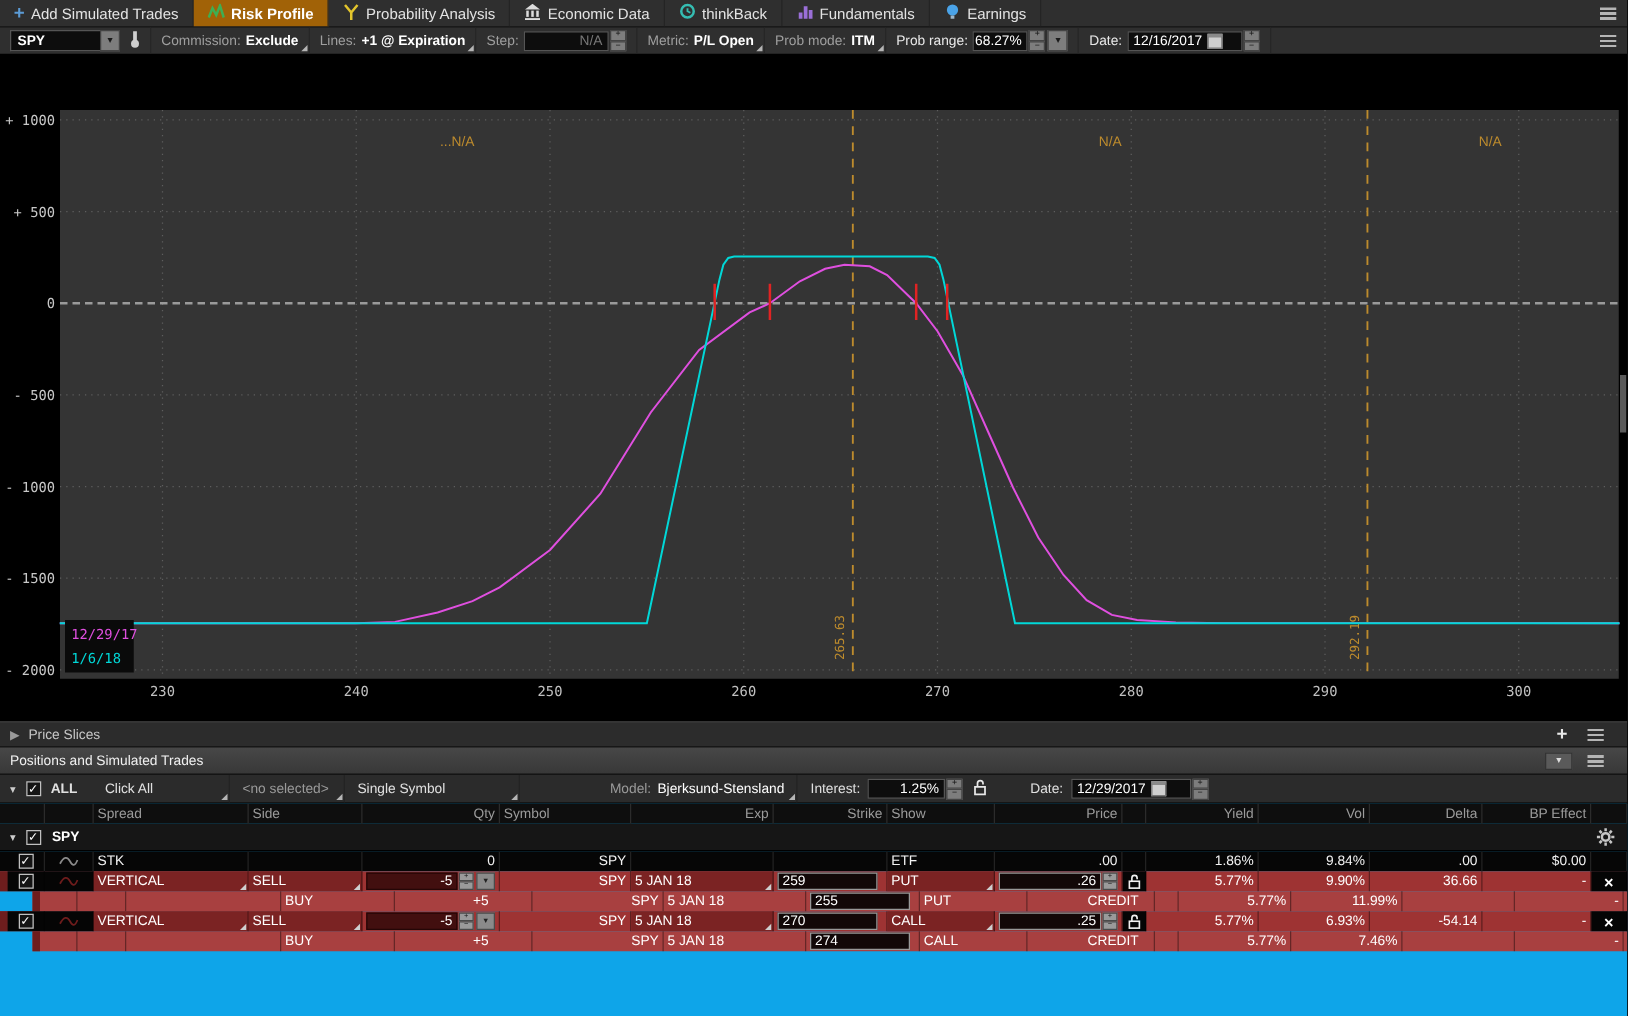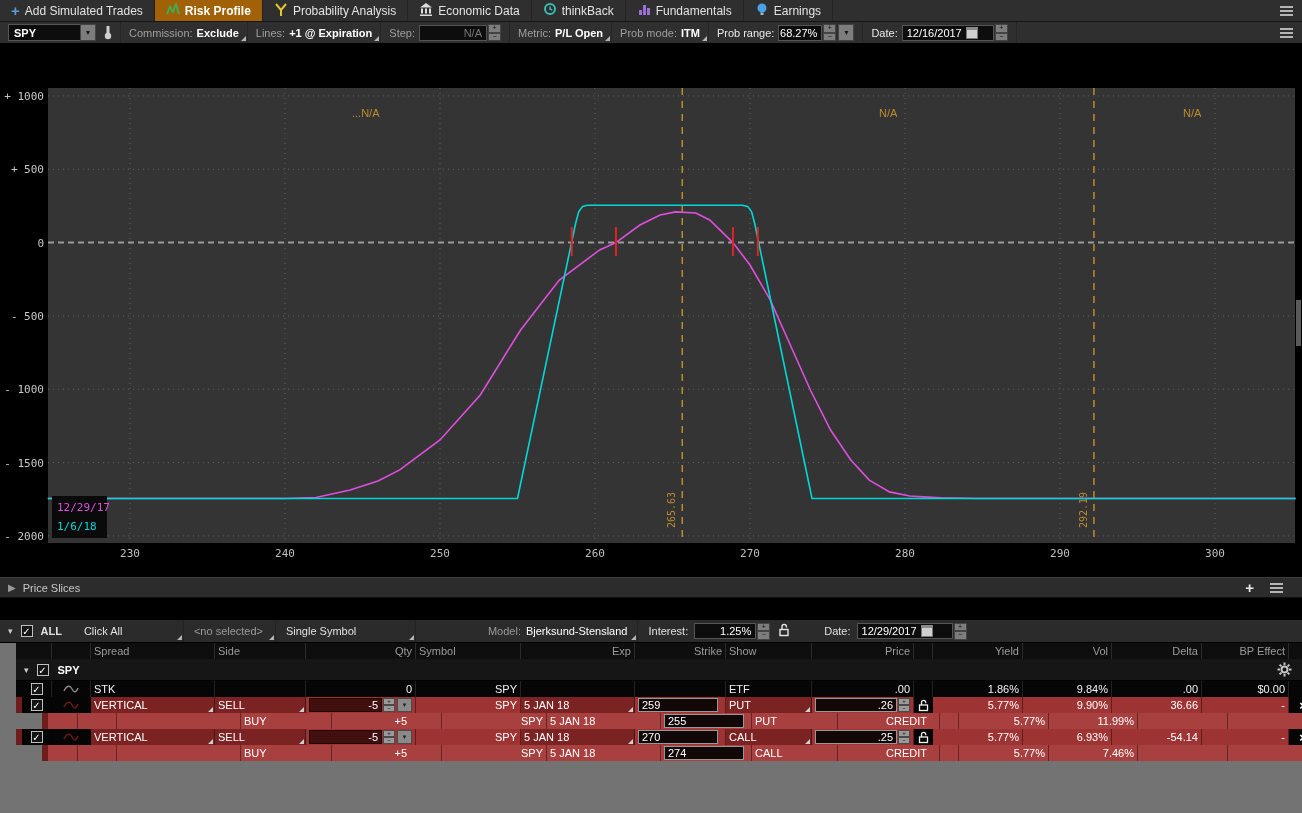--- a/index.html
+++ b/index.html
@@ -65,21 +65,21 @@
   .filter-row{position:absolute;top:620px;left:0;right:0;height:23px;background:#2b2b2b;
               border-bottom:1px solid #000;display:flex;align-items:center;color:#e0e0e0;}
   .chev{color:#ccc;font-size:9px;margin:0 8px;}
   .cb{width:12px;height:12px;border:1px solid #c0c0c0;background:#141414;color:#fff;
       font-size:10px;line-height:11px;text-align:center;display:inline-block;flex:none;}
   .fitem{display:flex;align-items:center;height:100%;padding:0 10px;position:relative;border-right:1px solid #232323;}
   .fitem.nob{border-right:none;}
   .gray{color:#9a9a9a;}
 
   
-  .table{position:absolute;top:643px;left:0;right:0;bottom:0;background:#737373;padding-left:16px;
+  .table{position:absolute;top:643px;left:0;right:0;bottom:0;background:#0ea5e9;
          --cols:6px 30px 39px 124px 91px 110px 105px 114px 91px 86px 102px 19px 90px 89px 90px 87px 29px;}
   .trow{display:grid;grid-template-columns:var(--cols);height:16px;}
   .c{display:flex;align-items:center;padding:0 3px;height:100%;overflow:hidden;white-space:nowrap;
      border-right:1px solid rgba(0,0,0,.4);}
   .rr{justify-content:flex-end;}
   .hdr{background:#0e0e0e;color:#9b9b9b;}
   .hdr .c{border-right:1px solid #2b2b2b;}
   .group-row{height:22px;background:#161616;border-bottom:1px solid #000;display:flex;align-items:center;color:#fff;position:relative;}
   .dark{background:#060606;color:#f2f2f2;}
   .dark .c{border-right:1px solid #222;}
@@ -279,20 +279,25 @@
       </svg>
   </div>
 
   <div class="price-slices">
     <span class="tri">▶</span>
     <span>Price Slices</span>
     <span class="ps-plus">+</span>
     <div class="menu-icon" style="position:absolute;right:10px;"></div>
   </div>
 
+  <div class="pos-header">
+    <span class="ttl">Positions and Simulated Trades</span>
+    <span class="hdr-dd">▼</span>
+    <div class="menu-icon" style="position:absolute;right:10px;"></div>
+  </div>
 
   <div class="filter-row">
     <span class="chev">▾</span>
     <span class="cb">✓</span>
     <span style="margin:0 12px 0 8px;font-weight:bold;">ALL</span>
     <div class="fitem ddmark" style="width:110px;">
       <span>Click All</span>
     </div>
     <div class="fitem ddmark gray" style="width:92px;">
       <span>&lt;no selected&gt;</span>

